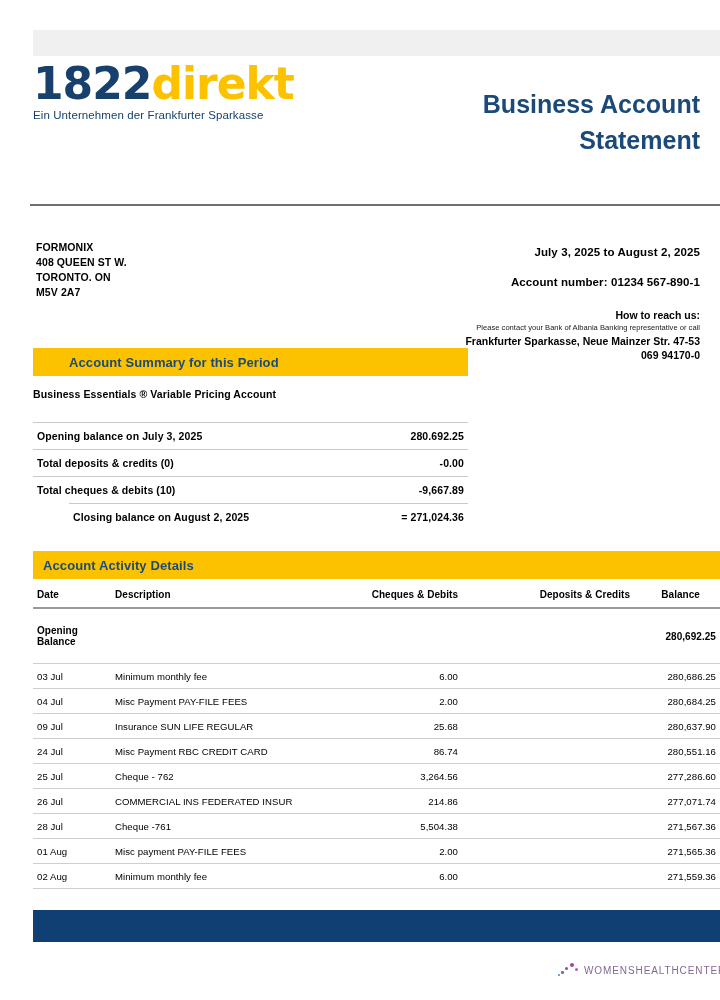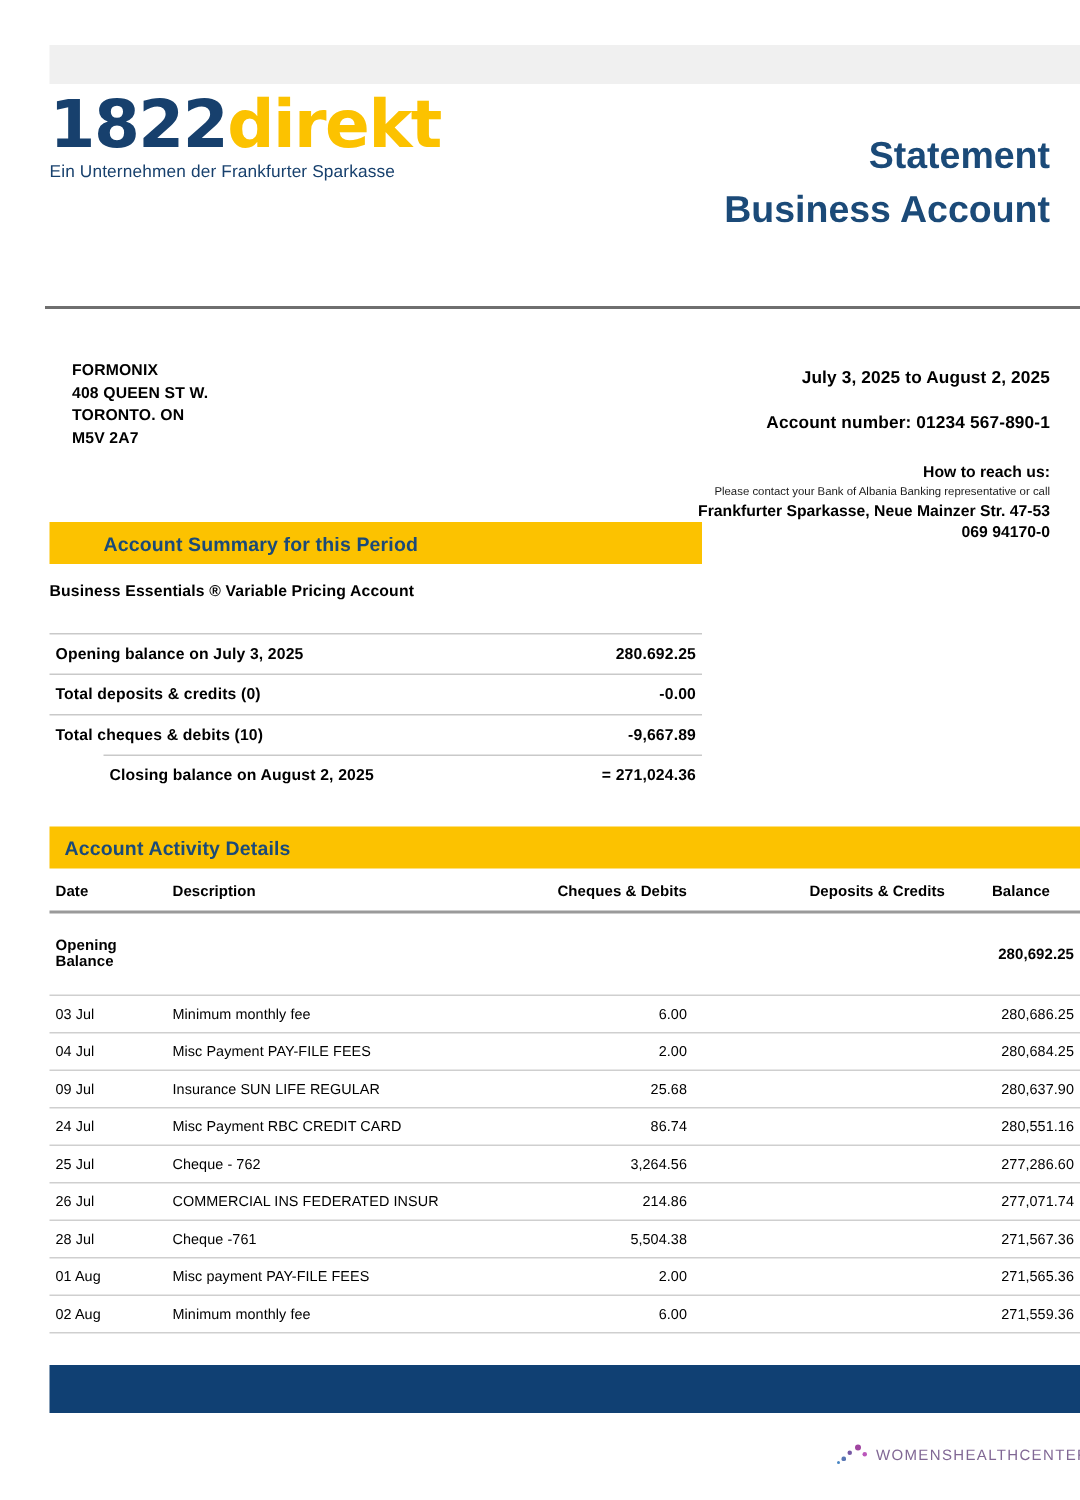--- a/index.html
+++ b/index.html
@@ -69,21 +69,20 @@
   
   .meta { position: absolute; left: 0; top: 210px; width: 720px; }
 
   .addr {
     position: absolute;
     left: 36px; top: 30px;
     font-size: 10.5px;
     font-weight: 700;
     line-height: 1.42;
     letter-spacing: 0.1px;
-    margin-left: 12px;
   }
   .addr div { white-space: nowrap; }
 
   .meta-right {
     position: absolute;
     right: 20px; top: 0;
     width: 470px;
     text-align: right;
     margin-top: 36px;
   }
@@ -235,22 +234,22 @@
 
   <div class="top-band"></div>
 
   <div class="header">
     <div class="logo-block">
       <div class="logo-wordmark"><span class="logo-1822">1822</span><span class="logo-direkt">direkt</span></div>
       <div class="logo-tagline">Ein Unternehmen der Frankfurter Sparkasse</div>
     </div>
 
     <div class="doc-title">
+      <span class="line">Business Account</span>
       <span class="line">Statement</span>
-      <span class="line">Business Account</span>
     </div>
   </div>
 
   <div class="divider"></div>
 
   <div class="meta">
     <div class="addr">
       <div>FORMONIX</div>
       <div>408 QUEEN ST W.</div>
       <div>TORONTO. ON</div>

